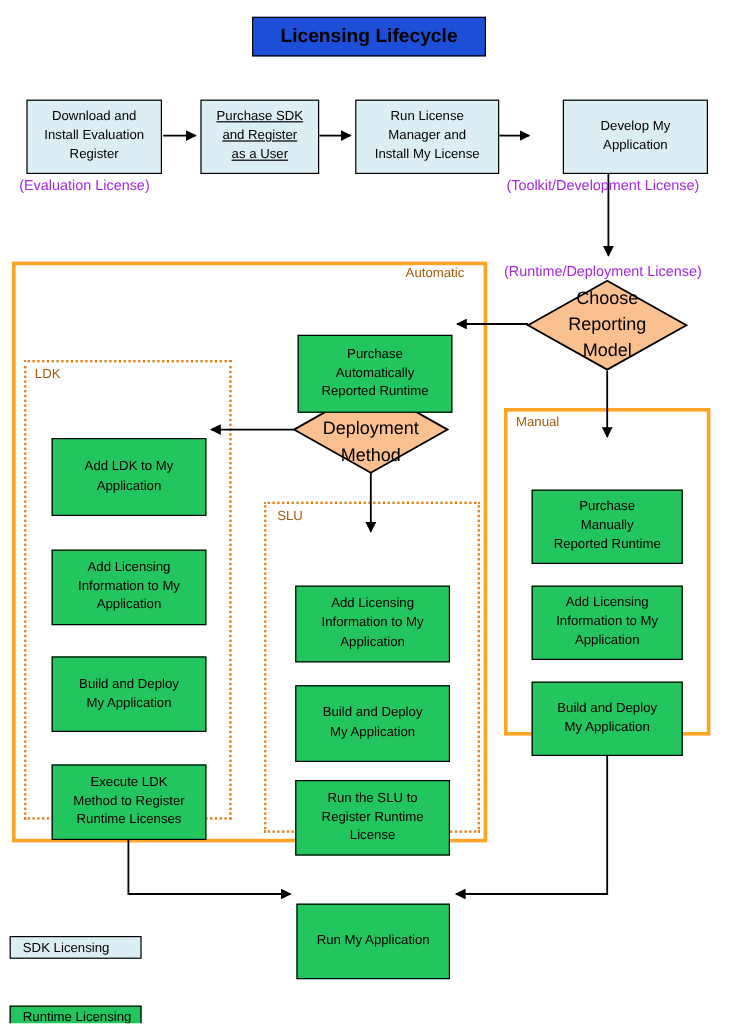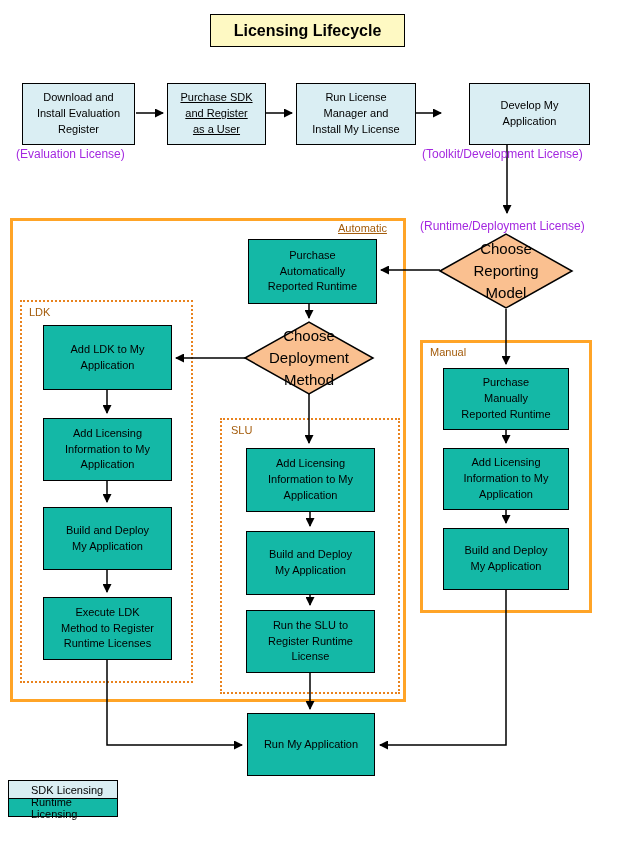--- a/index.html
+++ b/index.html
@@ -8,24 +8,24 @@
     font-family:"Liberation Sans", sans-serif; overflow:hidden;
   }
   .box {
     position:absolute; box-sizing:border-box;
     display:flex; align-items:center; justify-content:center;
     text-align:center; white-space:pre-line;
     font-size:11px; line-height:1.45; color:#000;
     border:1.5px solid #000;
   }
   .sdk-box     { background:#DAEEF3; }
-  .runtime-box { background:#14b8a6; }
+  .runtime-box { background:#22c55e;margin-top:40px; }
   .title-box {
     position:absolute; left:210px; top:14px; width:193px; height:31px;
-    border:1.5px solid #000; background:#fef9c3;
+    border:1.5px solid #000; background:#1d4ed8;
     display:flex; align-items:center; justify-content:center;
     font-size:16px; font-weight:bold;
   }
   .license-label {
     position:absolute; color:#A428E0; font-size:12px; white-space:nowrap;
   }
   .container-solid {
     position:absolute; box-sizing:border-box; border:3px solid #FFA427;
   }
   .container-dotted {
@@ -34,36 +34,36 @@
   .section-label {
     position:absolute; color:#A35B0A; font-size:11px; white-space:nowrap;
   }
   .diamond-label {
     position:absolute; text-align:center; white-space:pre-line;
     font-size:15px; line-height:1.45; color:#000;
     display:flex; align-items:center; justify-content:center;
   }
   .legend-box {
     position:absolute; box-sizing:border-box; border:1.5px solid #000;
-    display:flex; align-items:center; padding-left:22px;
+    display:flex; align-items:center; padding-left:10px;
     font-size:11px; width:110px; height:19px;
   }
   svg.overlay { position:absolute; left:0; top:0; pointer-events:none; }
 </style>
 </head>
 <body>
 
 <div class="canvas">
 
   <div class="container-solid" style="left:10px; top:218px; width:396px; height:484px;"></div>
   <div class="container-dotted" style="left:20px; top:300px; width:173px; height:383px;"></div>
   <div class="container-dotted" style="left:220px; top:418px; width:180px; height:276px;"></div>
   <div class="container-solid" style="left:420px; top:340px; width:172px; height:273px;"></div>
 
-  <div class="section-label" style="left:338px; top:222px;text-decoration:underline;">Automatic</div>
+  <div class="section-label" style="left:338px; top:222px;">Automatic</div>
   <div class="section-label" style="left:29px; top:306px;">LDK</div>
   <div class="section-label" style="left:231px; top:424px;">SLU</div>
   <div class="section-label" style="left:430px; top:346px;">Manual</div>
 
   <svg class="overlay" width="624" height="853" viewBox="0 0 624 853">
     <defs>
       <marker id="arr" markerWidth="10" markerHeight="9" refX="8" refY="4.5" orient="auto" markerUnits="userSpaceOnUse">
         <path d="M0,0 L9,4.5 L0,9 z" fill="#000"></path>
       </marker>
     </defs>

